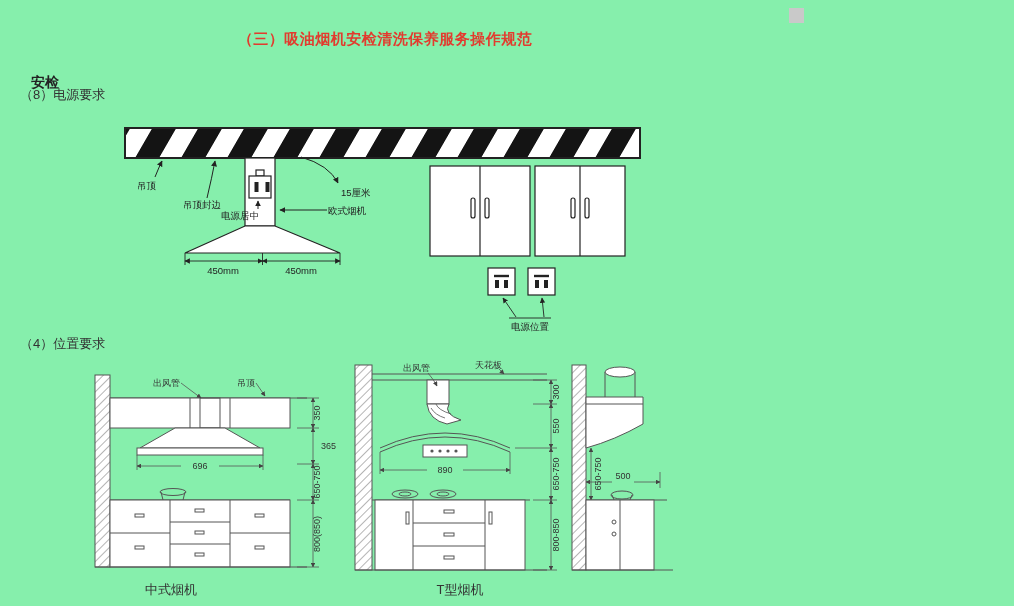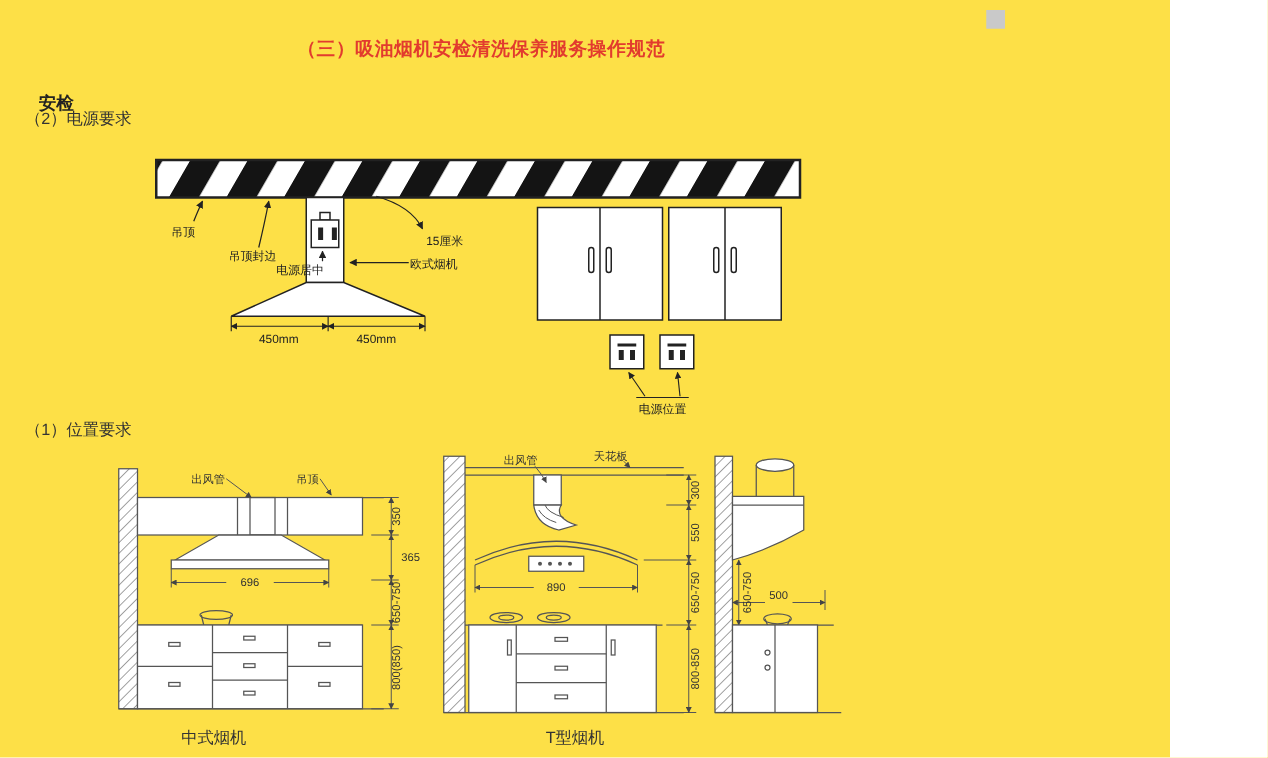--- a/index.html
+++ b/index.html
@@ -1,16 +1,16 @@
 <!DOCTYPE html>
 <html><head>
 <meta charset="utf-8">
 <style>
   html,body{margin:0;padding:0;background:#fff;}
-  .page{position:relative;width:936px;height:606px;background:#fde047;overflow:hidden;
+  .page{position:relative;width:1014px;height:606px;background:#86efac;overflow:hidden;
         font-family:"Liberation Sans","DejaVu Sans",sans-serif;color:#333;}
   .scroll-square{position:absolute;left:789px;top:8px;width:15px;height:15px;background:#c9c9c9;}
   .title{position:absolute;left:0;top:30px;width:770px;margin:0;text-align:center;
          font-size:15px;font-weight:bold;color:#e23b2e;letter-spacing:0.5px;}
   .section{position:absolute;left:14px;top:57px;margin:17px;font-size:14px;font-weight:bold;color:#222;}
   .item{position:absolute;left:20px;font-size:13px;color:#333;}
   .item1{top:86px;}
   .item2{top:335px;}
   svg{position:absolute;overflow:visible;}
   #svg1{left:115px;top:113px;}
@@ -19,22 +19,22 @@
 </style>
 </head>
 <body>
 
 <div class="page">
 
   <div class="scroll-square"></div>
 
   <h1 class="title">（三）吸油烟机安检清洗保养服务操作规范</h1>
   <h2 class="section">安检</h2>
-  <div class="item item1">（2）电源要求</div>
-  <div class="item item2">（1）位置要求</div>
+  <div class="item item1">（8）电源要求</div>
+  <div class="item item2">（4）位置要求</div>
 
   <svg id="svg1" width="545" height="224" viewBox="0 0 545 224">
     <defs>
       <pattern id="hz" patternUnits="userSpaceOnUse" width="46" height="30" patternTransform="skewX(-30)">
         <rect width="46" height="30" fill="#ffffff"></rect>
         <rect width="24" height="30" fill="#141414"></rect>
       </pattern>
       <marker id="arr" viewBox="0 0 10 10" refX="9" refY="5" markerWidth="6" markerHeight="6" orient="auto-start-reverse">
         <path d="M0,0 L10,5 L0,10 z" fill="#222"></path>
       </marker>

